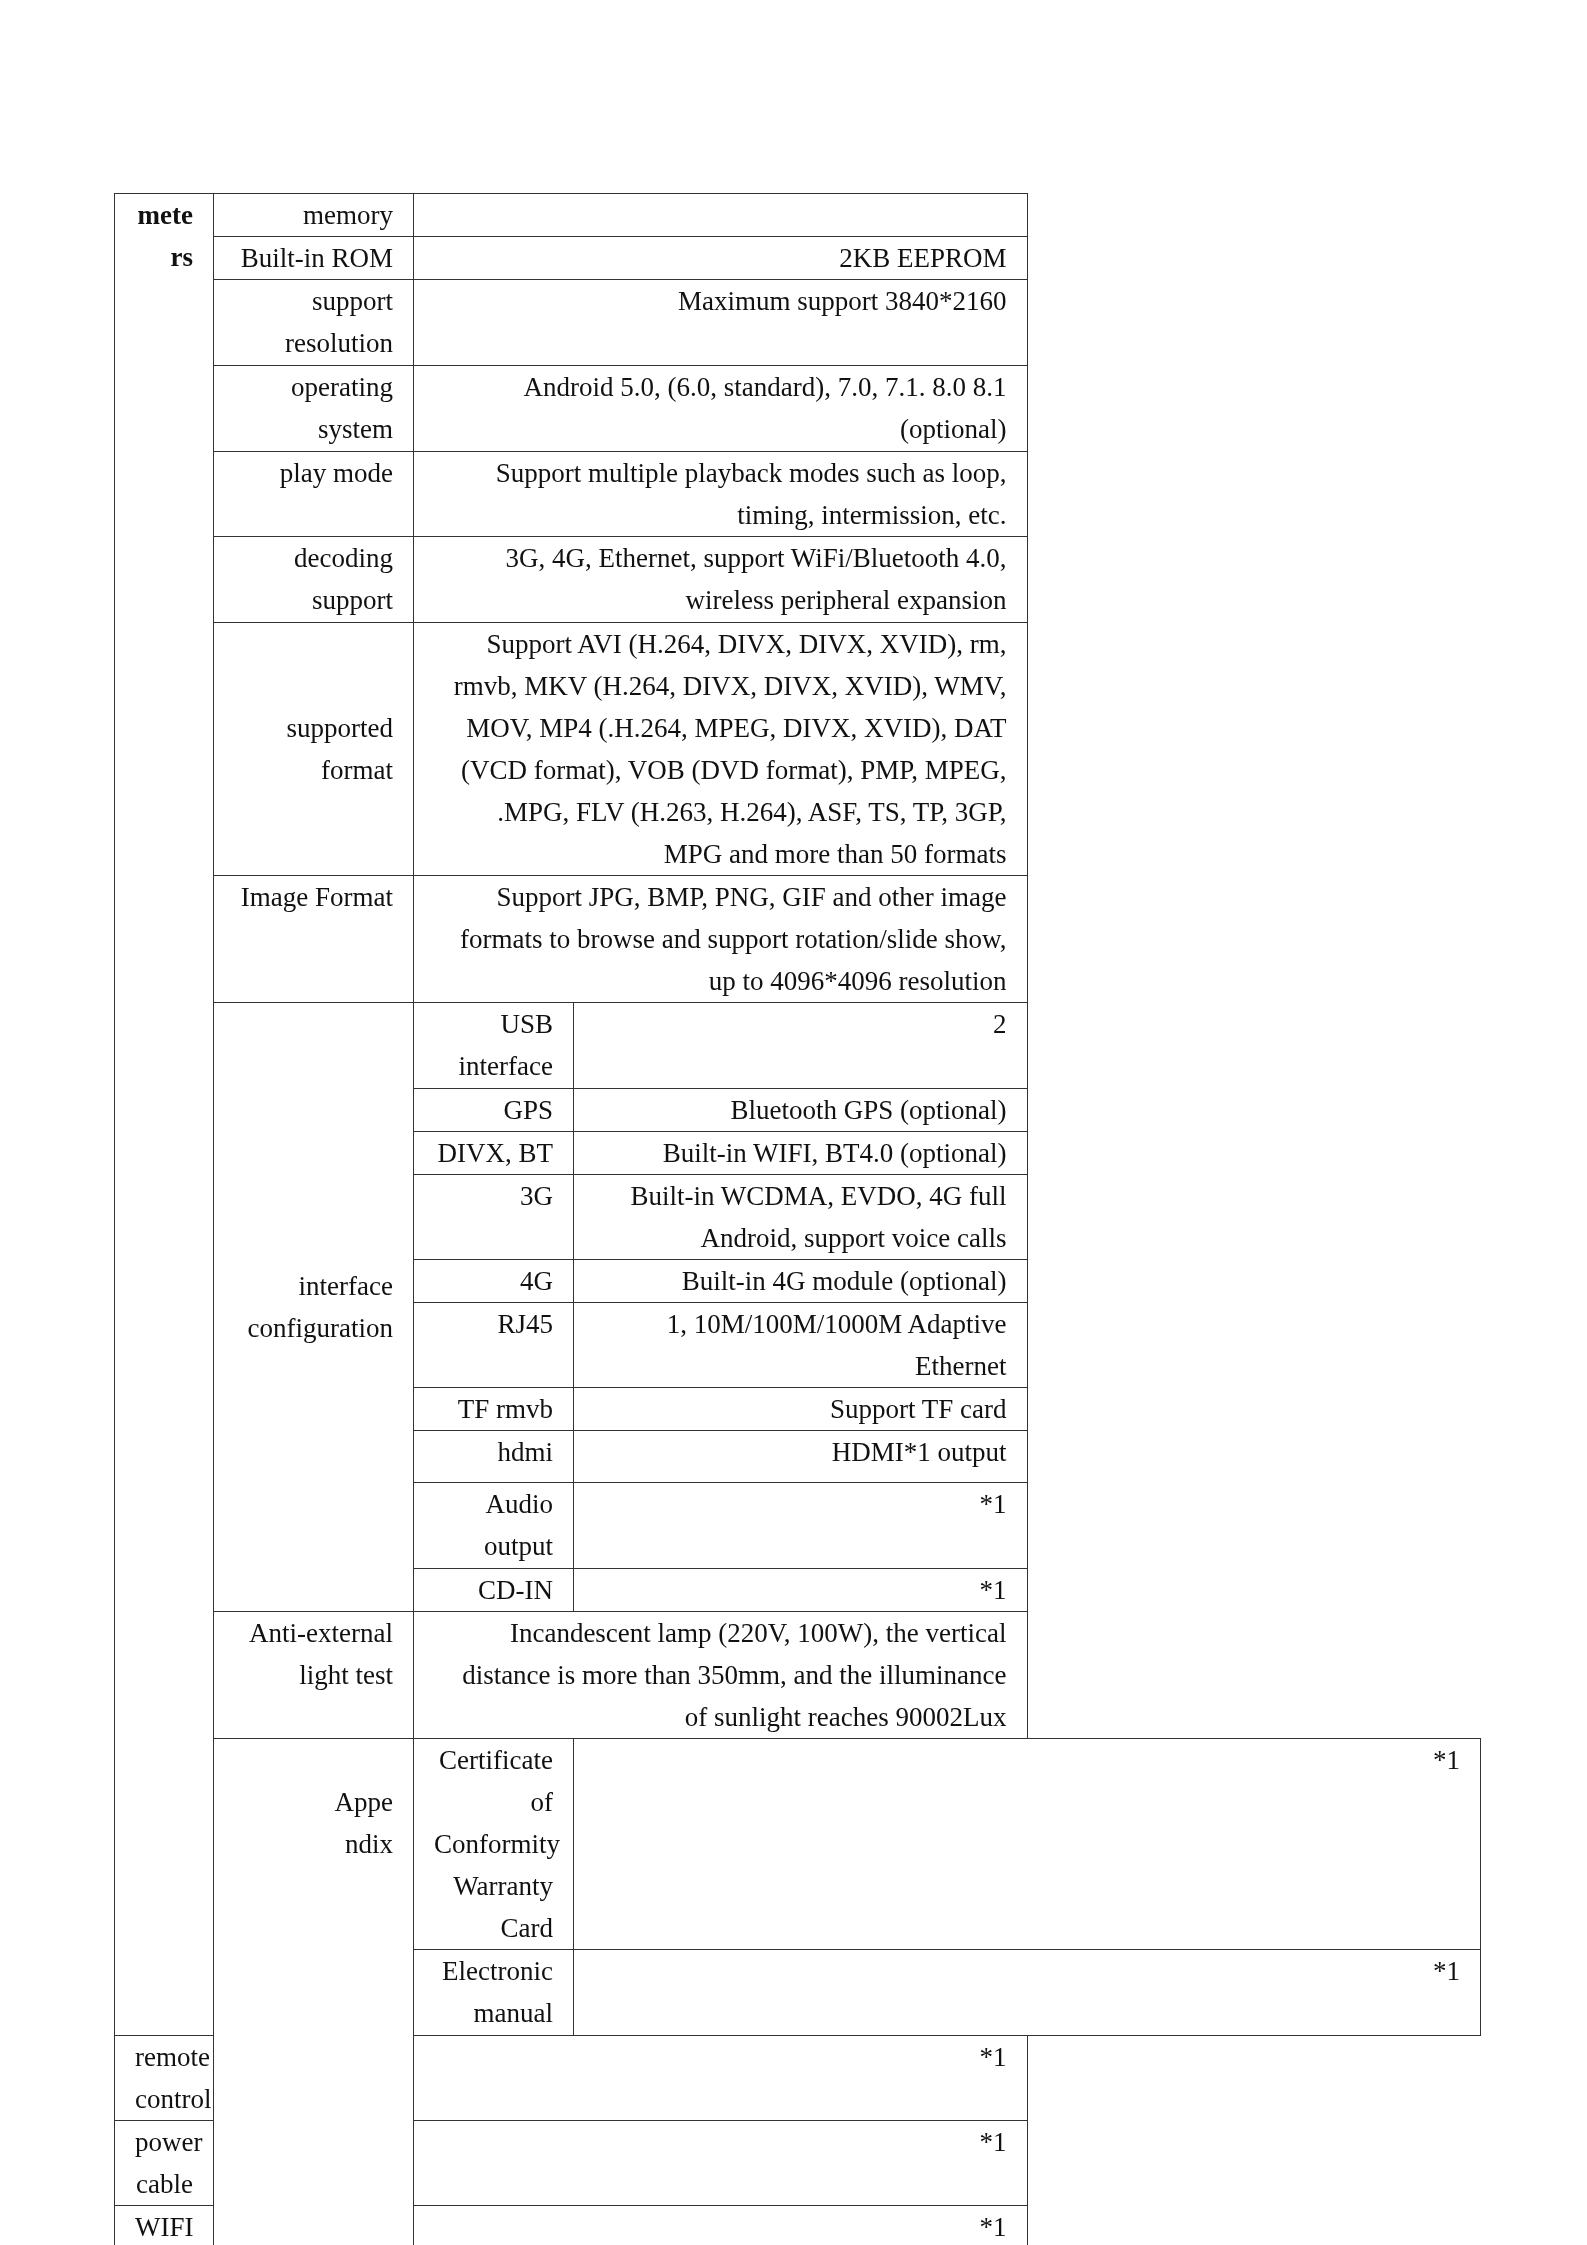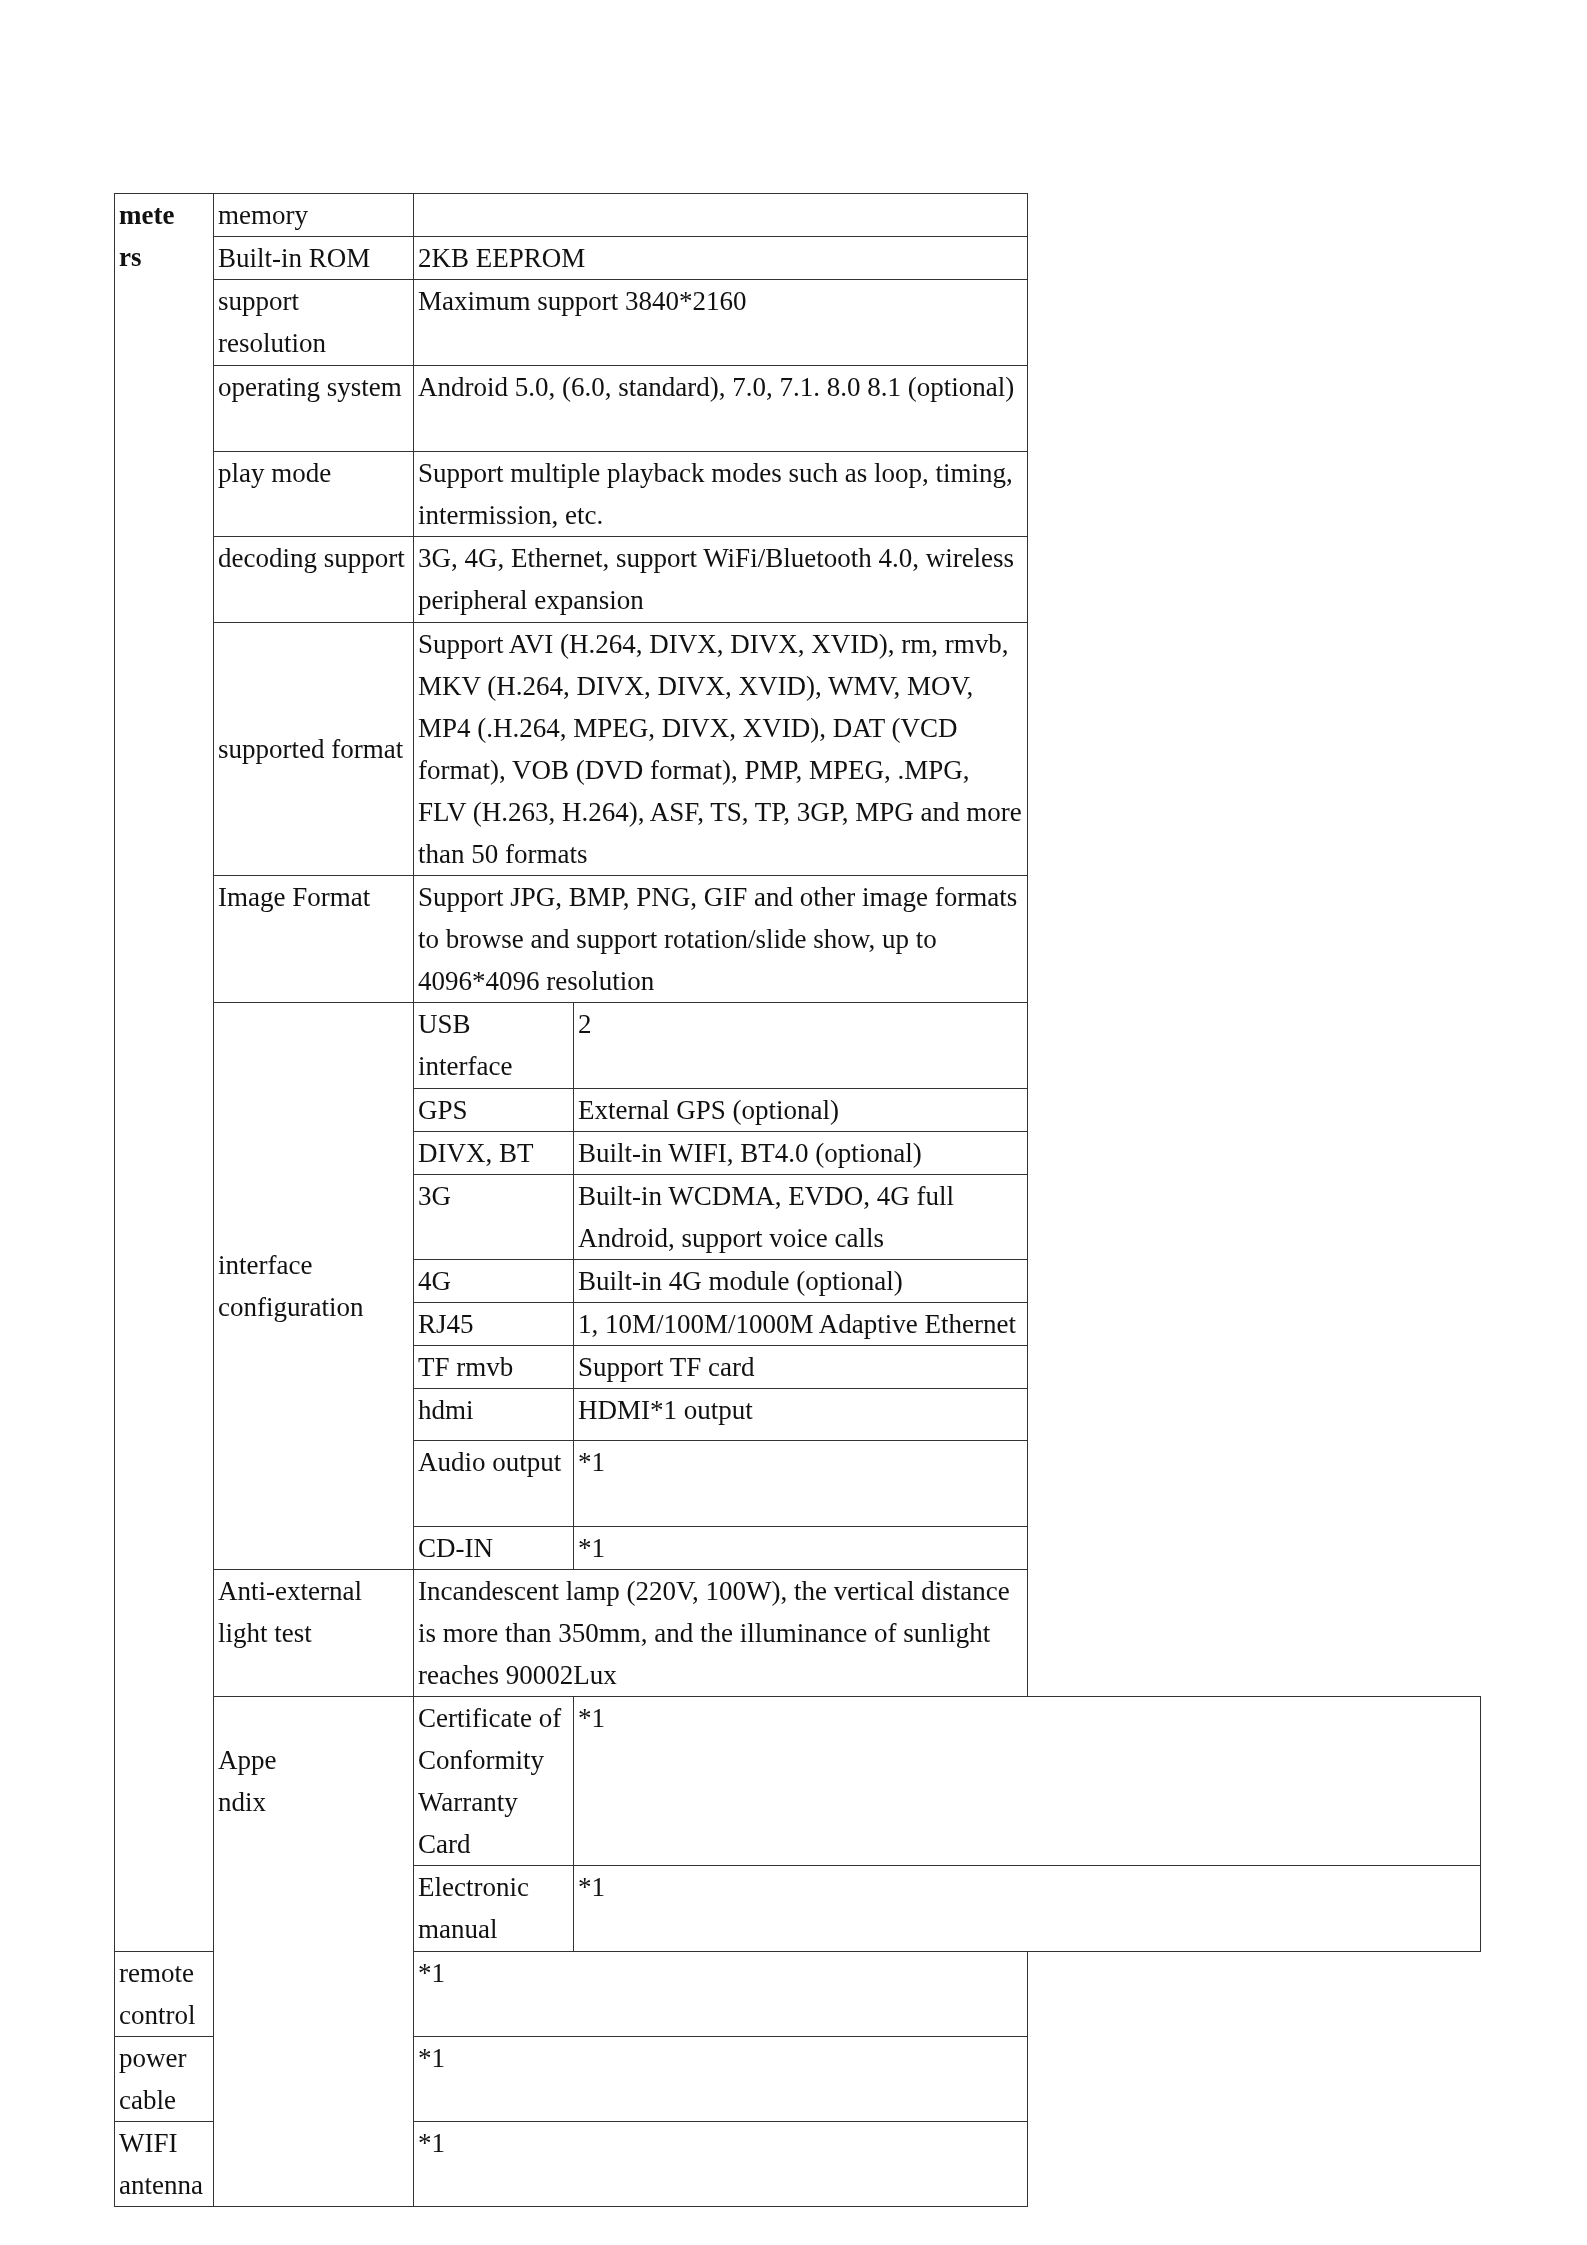--- a/index.html
+++ b/index.html
@@ -3,22 +3,22 @@
 <meta charset="utf-8">
 <style>
   html, body { margin: 0; padding: 0; background: #ffffff; }
   body { width: 1587px; height: 2245px; position: relative; font-family: "Liberation Serif", "DejaVu Serif", serif; color: #111; }
   .spec-table {
     position: absolute; left: 114px; top: 193px; width: 1367px;
     border-collapse: collapse; table-layout: fixed;
     font-size: 27px; line-height: 42px;
   }
   .spec-table td {
-    border: 1.5px solid #333; text-align: left; vertical-align: top;
-    padding: 0 4px; box-sizing: border-box;
+    border: 1.5px solid #333; text-align: right; vertical-align: top;
+    padding: 0 20px; box-sizing: border-box;
   }
   .c-group { width: 99px; font-weight: bold; }
   .c-label { width: 200px; }
   .c-sublabel { width: 160px; }
   .group-cell { vertical-align: top; }
   .label-cell.middle { vertical-align: middle; }
   .h1 { height: 43px; }
   .h2 { height: 86px; }
   .h3 { height: 128px; }
   .h4 { height: 170px; }
@@ -70,21 +70,21 @@
       <td colspan="2">Support JPG, BMP, PNG, GIF and other image formats to browse and support rotation/slide show, up to 4096*4096 resolution</td>
     </tr>
 
     <tr class="h2">
       <td class="label-cell middle" rowspan="10">interface configuration</td>
       <td>USB interface</td>
       <td>2</td>
     </tr>
     <tr class="h1">
       <td>GPS</td>
-      <td>External GPS (optional)</td>
+      <td>Bluetooth GPS (optional)</td>
     </tr>
     <tr class="h1">
       <td>DIVX, BT</td>
       <td>Built-in WIFI, BT4.0 (optional)</td>
     </tr>
     <tr class="h1">
       <td>3G</td>
       <td>Built-in WCDMA, EVDO, 4G full Android, support voice calls</td>
     </tr>
     <tr class="h1">

